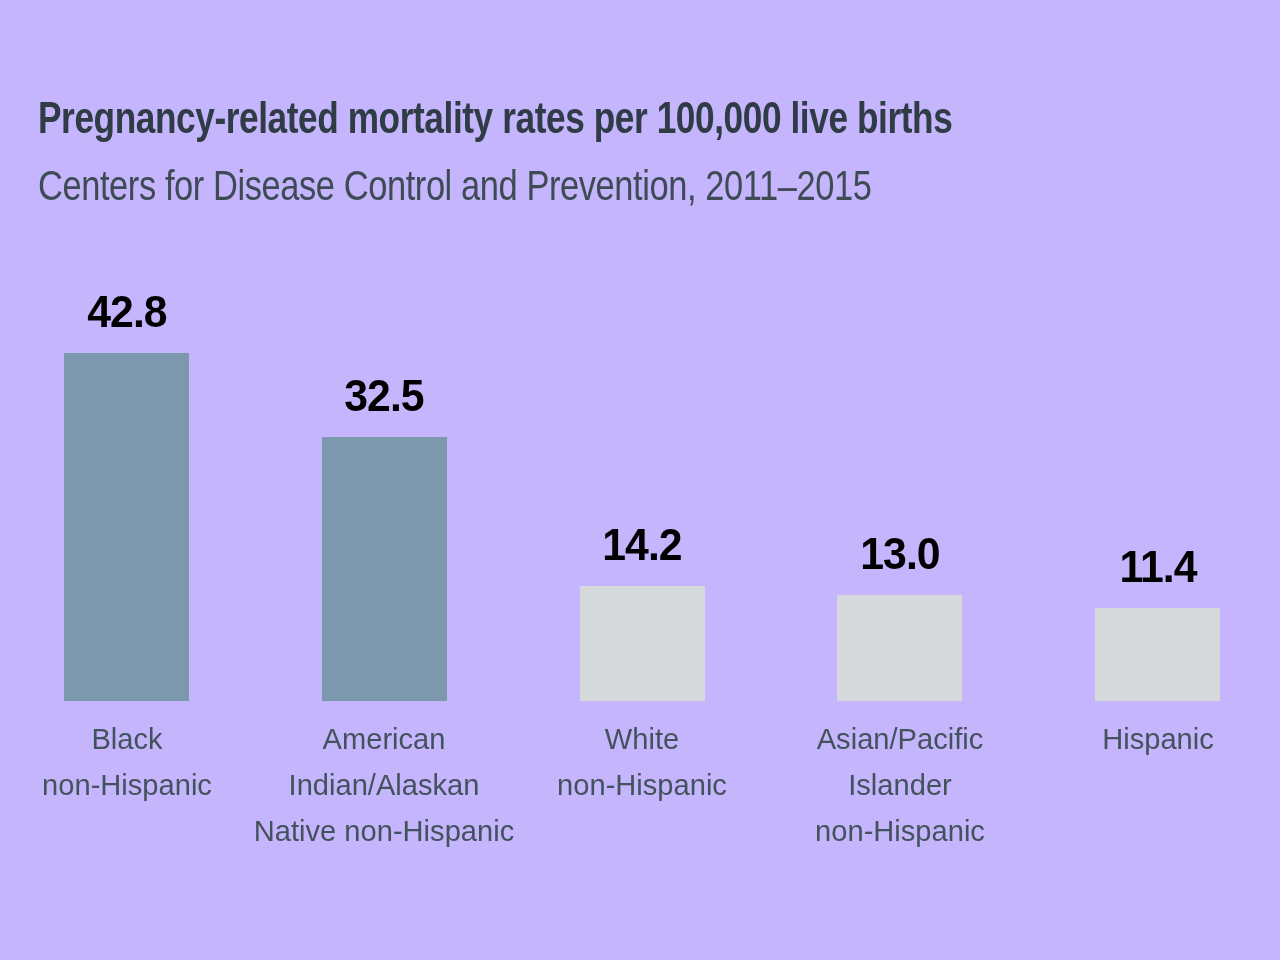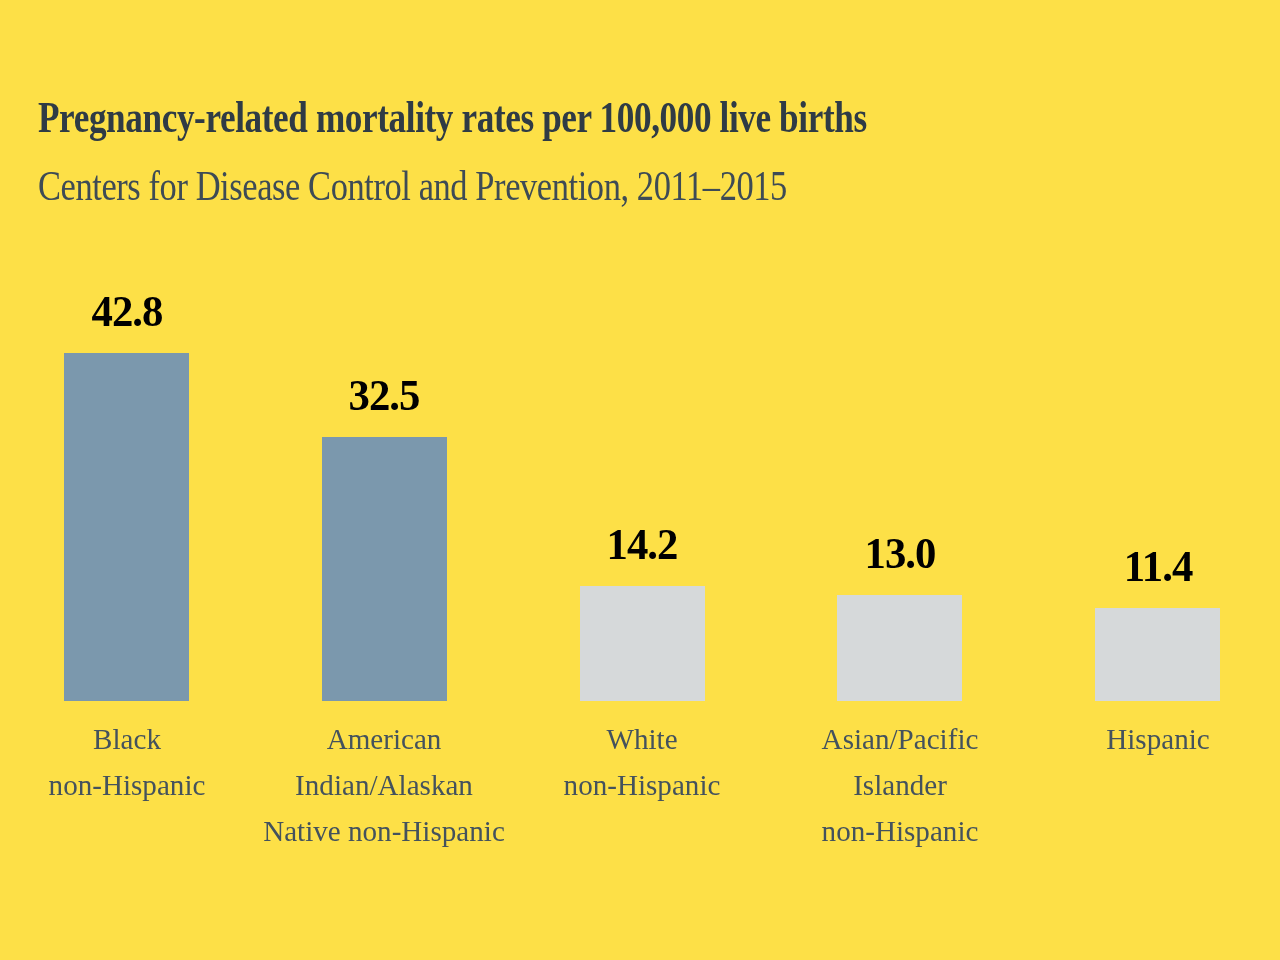--- a/index.html
+++ b/index.html
@@ -4,23 +4,23 @@
 <style>
   html, body {
     margin: 0;
     padding: 0;
     background: #ffffff;
   }
   .page {
     position: relative;
     width: 1280px;
     height: 960px;
-    background: #fde047;
+    background: #c4b5fd;
     overflow: hidden;
-    font-family: Liberation Serif, serif;
+    font-family: Liberation Sans, sans-serif;
   }
   .chart-title {
     position: absolute;
     left: 38px;
     top: 96px;
     margin: 0;
     font-size: 44px;
     font-weight: 700;
     letter-spacing: -0.5px;
     color: #2f3b45;

